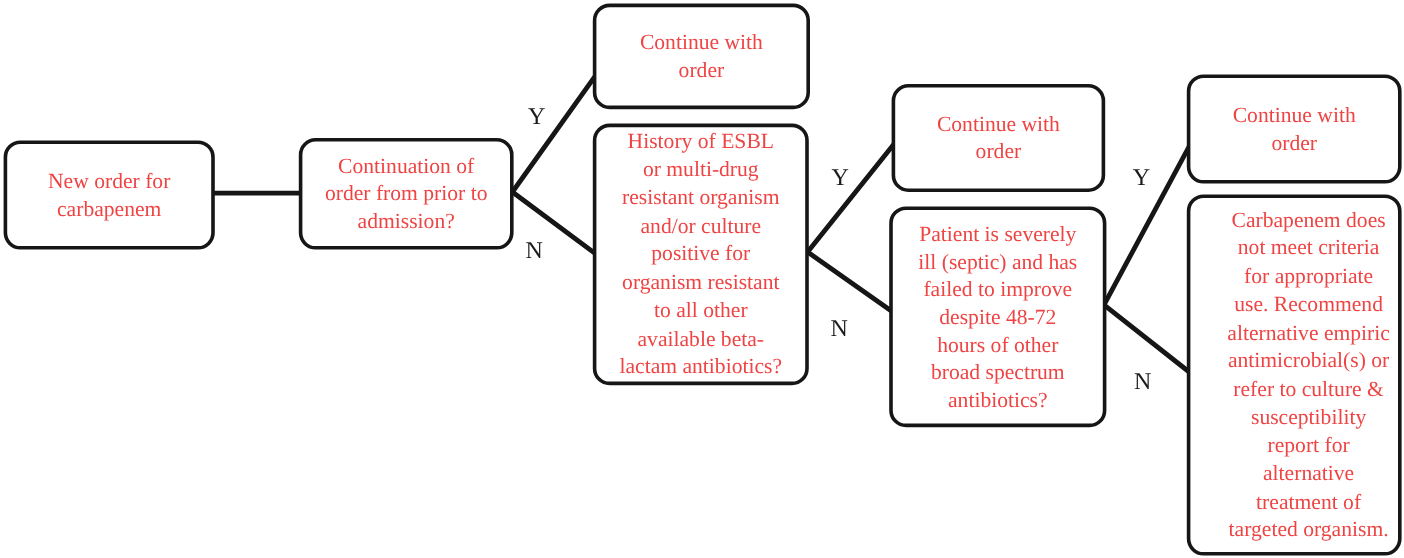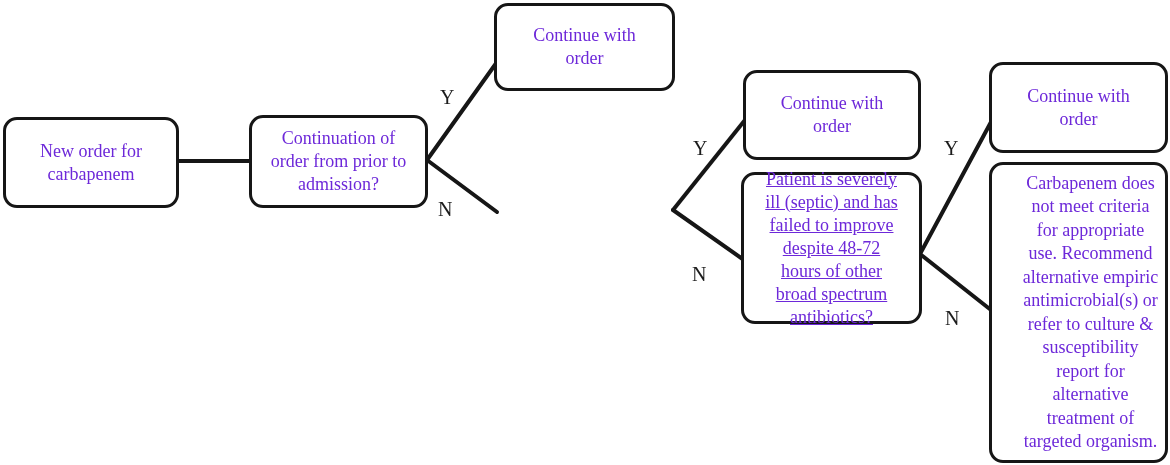--- a/index.html
+++ b/index.html
@@ -21,30 +21,30 @@
     box-sizing: border-box;
     background: #ffffff;
     border: 3.5px solid #161616;
     border-radius: 14px;
     display: flex;
     align-items: center;
     justify-content: center;
     text-align: center;
     font-size: 18px;
     line-height: 23px;
-    color: #6d28d9;
+    color: #ef4444;
     white-space: pre-line;
     padding: 3px 6px;
   }
   #n-start        { left: 3px;   top: 117px; width: 176px; height: 91px; }
   #n-continuation { left: 249px; top: 115px; width: 179px; height: 93px; }
   #n-continue1    { left: 494px; top: 3px;   width: 181px; height: 88px; }
   #n-esbl         { left: 494px; top: 103px; width: 180px; height: 218px; line-height: 23.5px; }
   #n-continue2    { left: 743px; top: 70px;  width: 178px; height: 90px; }
-  #n-septic       { left: 741px; top: 172px; width: 181px; height: 152px; text-decoration: underline; }
+  #n-septic       { left: 741px; top: 172px; width: 181px; height: 184px; }
   #n-continue3    { left: 989px; top: 62px;  width: 179px; height: 91px; }
   #n-criteria     { left: 989px; top: 162px; width: 179px; height: 301px; line-height: 23.5px; padding-left: 30px; }
   .edge-label {
     position: absolute;
     font-size: 20px;
     color: #1c1c1c;
     line-height: 20px;
   }
   #l-y1 { left: 440px; top: 87px;  }
   #l-n1 { left: 438px; top: 199px; }
@@ -73,20 +73,29 @@
   <div class="node" id="n-continuation">Continuation of
 order from prior to
 admission?</div>
 
   <div class="node" id="n-start">New order for
 carbapenem</div>
 
   <div class="node" id="n-continue1">Continue with
 order</div>
 
+  <div class="node" id="n-esbl">History of ESBL
+or multi-drug
+resistant organism
+and/or culture
+positive for
+organism resistant
+to all other
+available beta-
+lactam antibiotics?</div>
 
   <div class="node" id="n-continue2">Continue with
 order</div>
 
   <div class="node" id="n-septic">Patient is severely
 ill (septic) and has
 failed to improve
 despite 48-72
 hours of other
 broad spectrum

